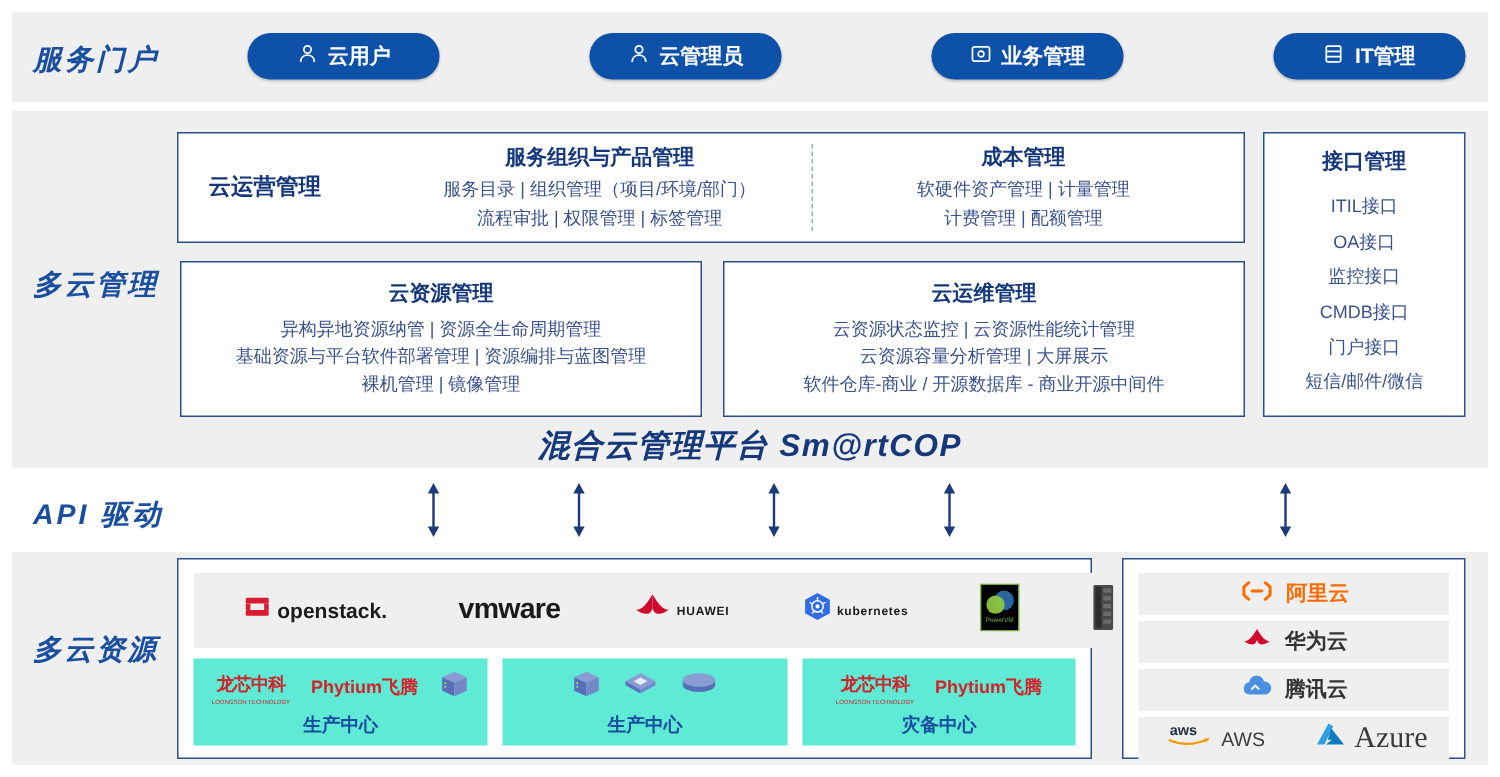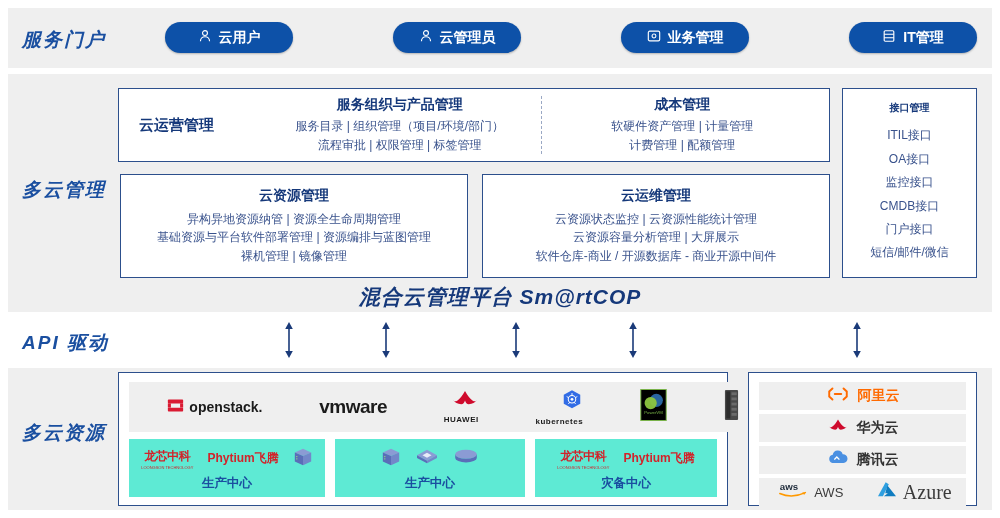--- a/index.html
+++ b/index.html
@@ -114,21 +114,21 @@
   .mbox-inner { text-align: center; width: 100%; padding: 0 6px; }
   .mbox-inner .grp-title { margin-bottom: 6px; }
 
   
   #box-api .api-inner {
     width: 100%;
     text-align: center;
     padding: 6px 4px;
   }
   #box-api .api-title {
-    font-size: 10px; font-weight: bold; color: #15387a;
+    font-size: 14px; font-weight: bold; color: #15387a;
     margin-bottom: 9px;
   }
   #box-api .api-item {
     font-size: 12px; color: #39528c;
     line-height: 1.95;
     white-space: nowrap;
     cursor: pointer;
   }
 
   
@@ -230,21 +230,21 @@
     display: flex; align-items: center; gap: 6px;
     flex: 1 1 0; justify-content: center;
   }
   .aws-text { font-size: 13px; color: #3b3b3b; font-family: "Liberation Sans", sans-serif; }
   .azure-text { font-size: 20px; color: #3b3b3b; font-family: Liberation Serif, serif; }
 
   
   .logo-openstack { display:flex; align-items:center; gap:5px; }
   .logo-openstack .txt { font-size: 14px; font-weight: bold; color: #1b1b1b; }
   .logo-vmware { font-size: 19px; font-weight: bold; color: #1b1b1b; letter-spacing:-0.5px;}
-  .logo-stack { display:flex; flex-direction:column; align-items:flex-end; gap:2px;}
+  .logo-stack { display:flex; flex-direction:row; align-items:center; gap:2px;}
   .logo-stack .cap { font-size: 8px; font-weight: bold; color:#1b1b1b; letter-spacing:0.5px;}
   .logo-kube .cap { font-size: 8px; font-weight: bold; color:#1b1b1b; }
   .logo-loongson { display:flex; flex-direction:column; align-items:center; }
   .logo-loongson .cn { font-size: 12px; font-weight: bold; color:#d2232a; letter-spacing:-0.5px;}
   .logo-loongson .en { font-size: 4px; color:#d2232a; letter-spacing:0px; }
   .logo-phytium { font-size: 12px; font-weight: bold; color:#d2232a; white-space:nowrap;}
 </style>
 </head>
 <body>
 

